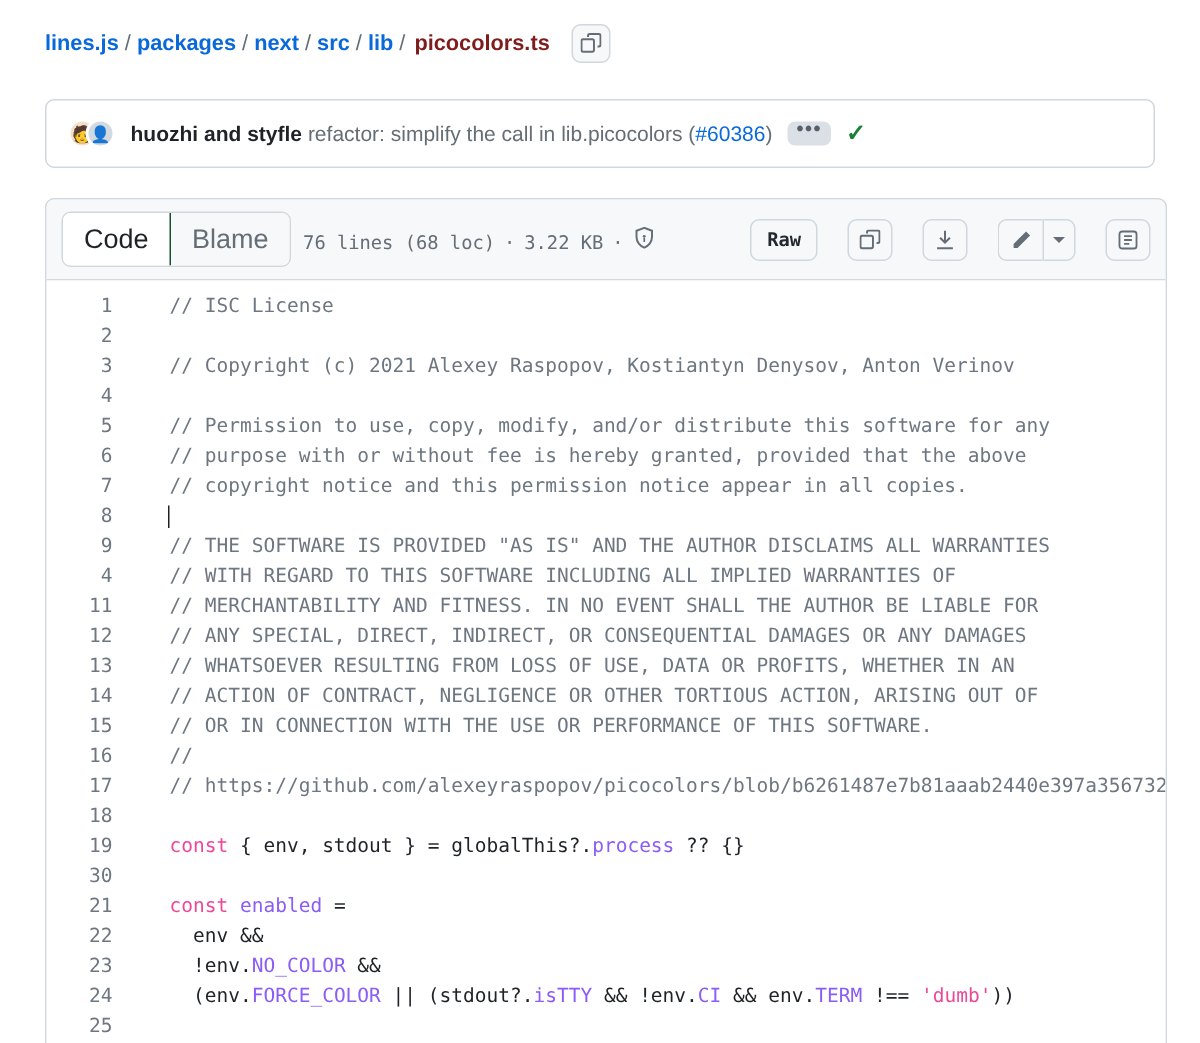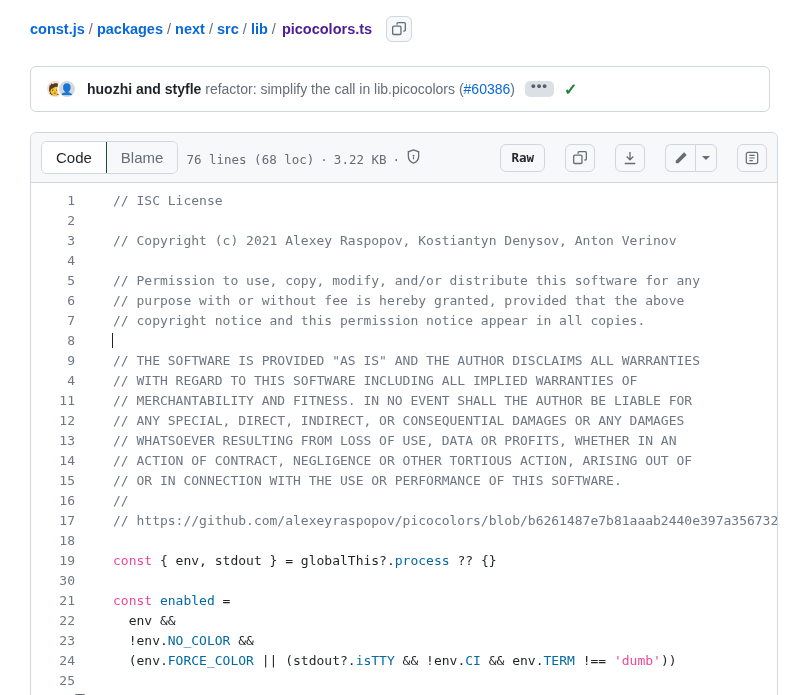--- a/index.html
+++ b/index.html
@@ -14,21 +14,21 @@
   .breadcrumb {
     display: flex;
     align-items: center;
     gap: 6px;
     padding: 16px 0 12px 14px;
     font-size: 14.5px;
     font-weight: 600;
   }
   .breadcrumb a { color: #0969da; text-decoration: none; }
   .breadcrumb .sep { color: #656d76; font-weight: 400; }
-  .breadcrumb .current { color: #4c1d95; font-weight: 700; }
+  .breadcrumb .current { color: #7f1d1d; font-weight: 700; }
   .crumb-copy {
     margin-left: 8px;
     width: 26px; height: 26px;
     border: 1px solid #d0d7de; border-radius: 6px;
     display: inline-flex; align-items: center; justify-content: center;
     background: #f6f8fa; cursor: pointer;
   }
   .crumb-copy svg { fill: #656d76; }
 
   .commit-box {
@@ -80,21 +80,21 @@
     display: flex;
     border: 1px solid #d0d7de;
     border-radius: 6px;
     overflow: hidden;
     background: #fff;
   }
   .seg button {
     border: none;
     background: transparent;
     padding: 7px 14px;
-    font-size: 15px;
+    font-size: 18px;
     cursor: pointer;
     color: #656d76;
   }
   .seg button.active {
     background: #fff;
     color: #1f2328;
     font-weight: 500;
   }
   .seg button:not(.active) { background: #f6f8fa; }
   .seg button + button { border-left: 1px solid #14532d; }
@@ -154,31 +154,31 @@
   .src {
     padding: 8px 0;
     white-space: pre;
     overflow-x: hidden;
     flex: 1;
   }
   .src .row { height: 20px; padding-left: 22px; color:#1f2328; }
   .c  { color: #6e7781; }  
   .k  { color: #ec4899; }  
   .s  { color: #ec4899; }  
-  .p  { color: #0369a1; }  
+  .p  { color: #8b5cf6; }  
   .f  { color: #8250df; }  
   .cursor { border-left: 1px solid #1f2328; margin-left:-1px; }
 </style>
 </head>
 <body>
 
 <div class="container">
 
   <div class="breadcrumb">
-    <span id="crumbs"><a href="#">const.js</a><span class="sep"> / </span><a href="#">packages</a><span class="sep"> / </span><a href="#">next</a><span class="sep"> / </span><a href="#">src</a><span class="sep"> / </span><a href="#">lib</a><span class="sep"> / </span></span>
+    <span id="crumbs"><a href="#">lines.js</a><span class="sep"> / </span><a href="#">packages</a><span class="sep"> / </span><a href="#">next</a><span class="sep"> / </span><a href="#">src</a><span class="sep"> / </span><a href="#">lib</a><span class="sep"> / </span></span>
     <span class="current">picocolors.ts</span>
     <span class="crumb-copy">
       <svg width="14" height="14" viewBox="0 0 16 16">
           <path d="M0 6a2 2 0 0 1 2-2h7a2 2 0 0 1 2 2v7a2 2 0 0 1-2 2H2a2 2 0 0 1-2-2zm2-.5A.5.5 0 0 0 1.5 6v7c0 .28.22.5.5.5h7a.5.5 0 0 0 .5-.5V6a.5.5 0 0 0-.5-.5z"></path>
           <path d="M5 2a2 2 0 0 1 2-2h7a2 2 0 0 1 2 2v7a2 2 0 0 1-2 2h-1v-1.5h1a.5.5 0 0 0 .5-.5V2a.5.5 0 0 0-.5-.5H7a.5.5 0 0 0-.5.5v1H5z"></path>
         </svg>
     </span>
   </div>
 
   <div class="commit-box">

